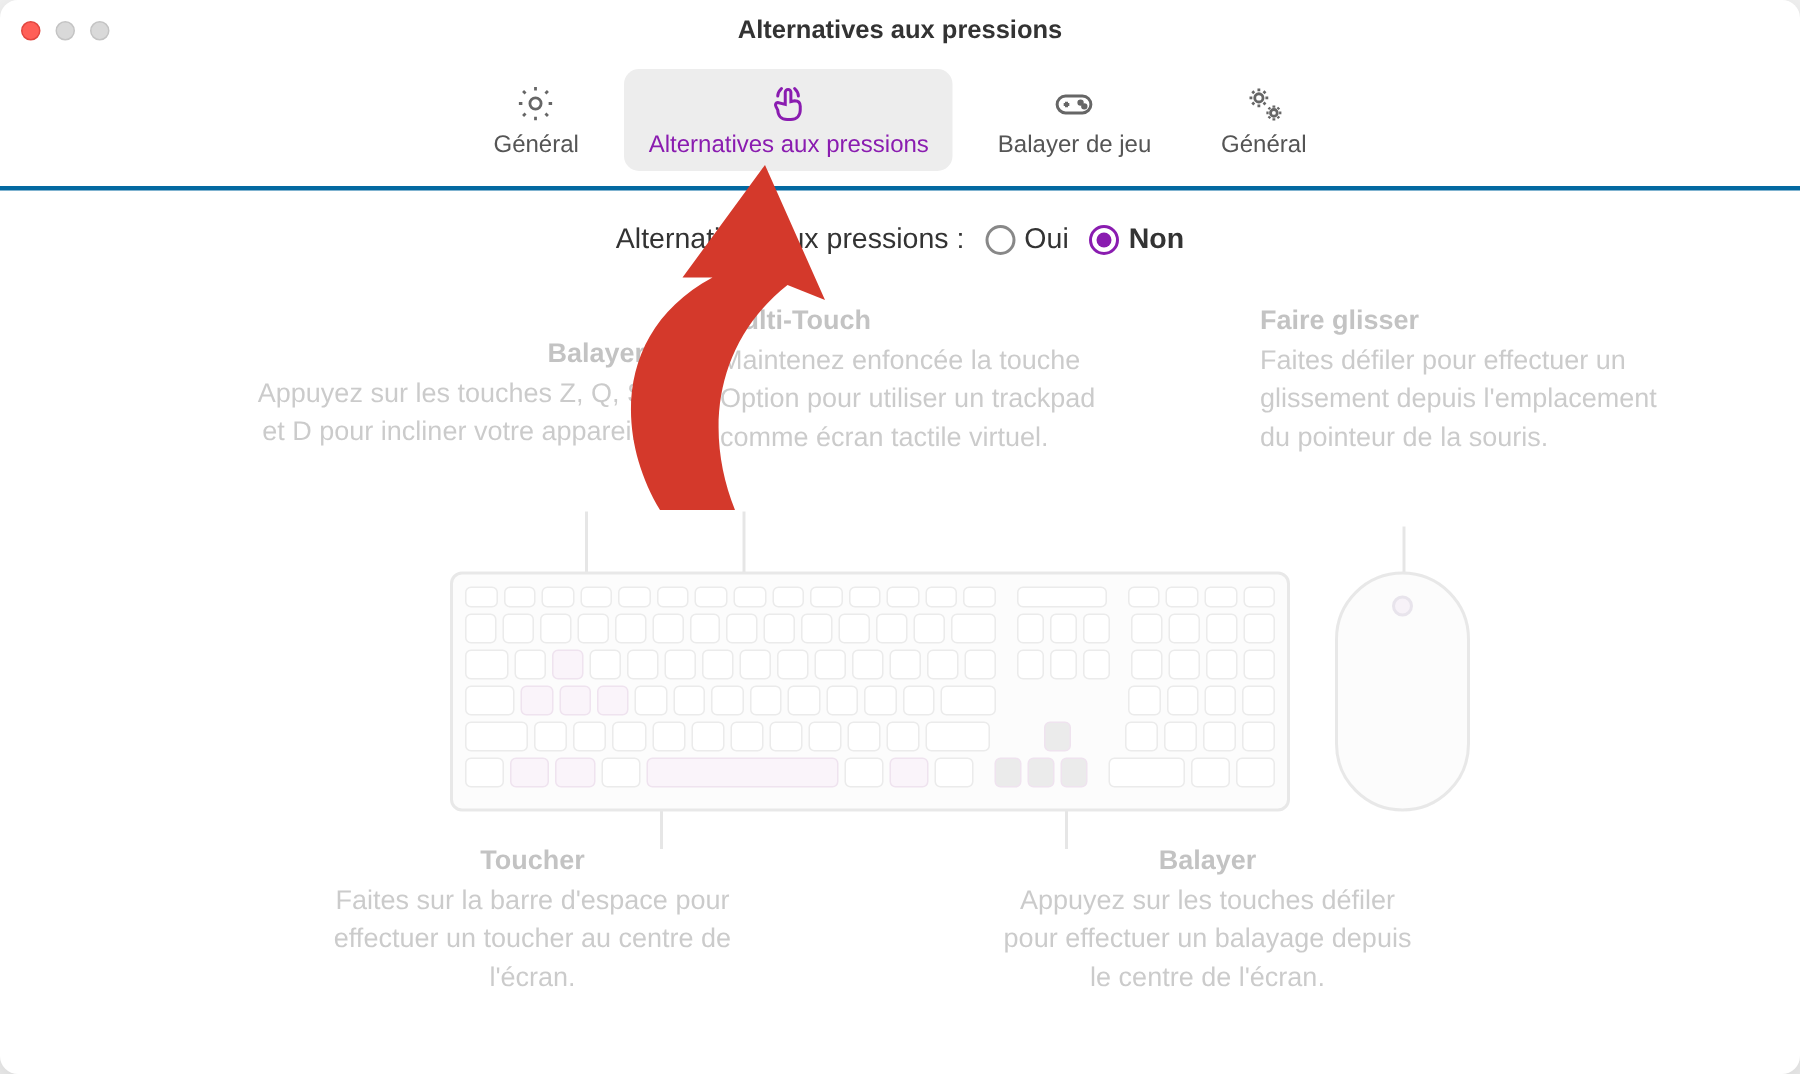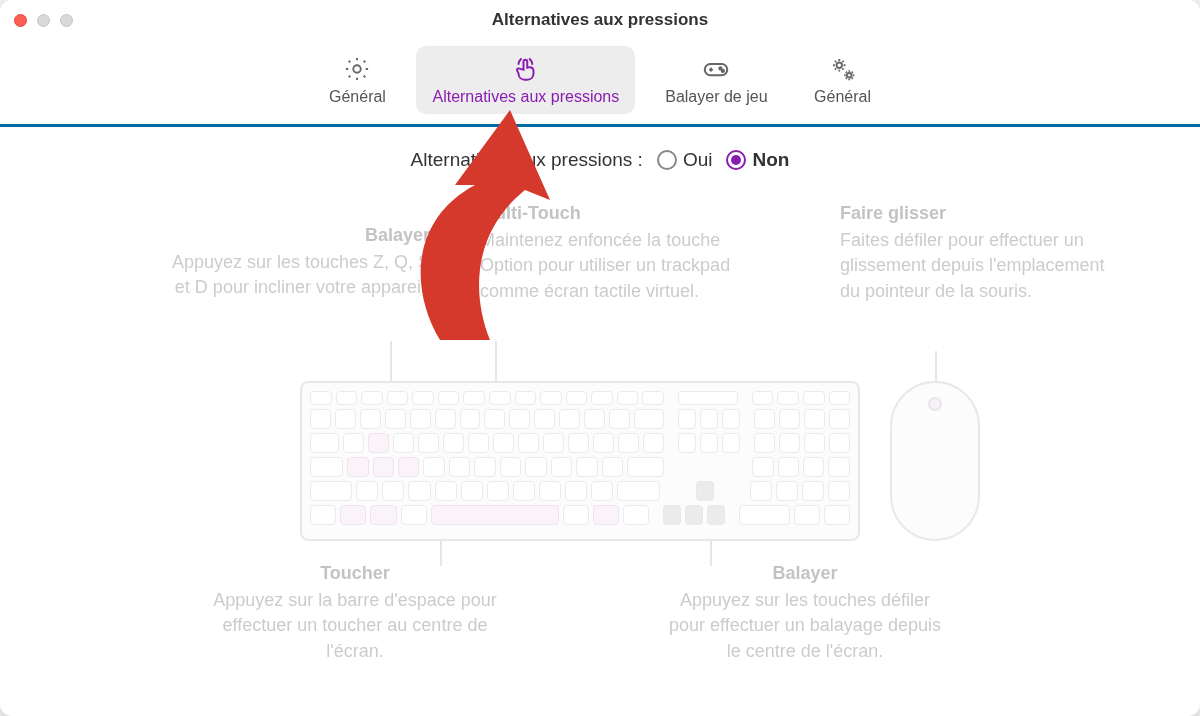--- a/index.html
+++ b/index.html
@@ -252,21 +252,21 @@
       <div class="callout c-multitouch">
         <div class="title">Multi-Touch</div>
         <div class="desc">Maintenez enfoncée la touche Option pour utiliser un trackpad comme écran tactile virtuel.</div>
       </div>
       <div class="callout c-glisser">
         <div class="title">Faire glisser</div>
         <div class="desc">Faites défiler pour effectuer un glissement depuis l'emplacement du pointeur de la souris.</div>
       </div>
       <div class="callout c-toucher">
         <div class="title">Toucher</div>
-        <div class="desc">Appuyez sur la barre d'espace pour effectuer un toucher au centre de l'écran.</div>
+        <div class="desc">Faites sur la barre d'espace pour effectuer un toucher au centre de l'écran.</div>
       </div>
       <div class="callout c-balayer">
         <div class="title">Balayer</div>
         <div class="desc">Appuyez sur les touches défiler pour effectuer un balayage depuis le centre de l'écran.</div>
       </div>
 
       <div class="leader l1"></div>
       <div class="leader l2"></div>
       <div class="leader l3"></div>
       <div class="leader l4"></div>

